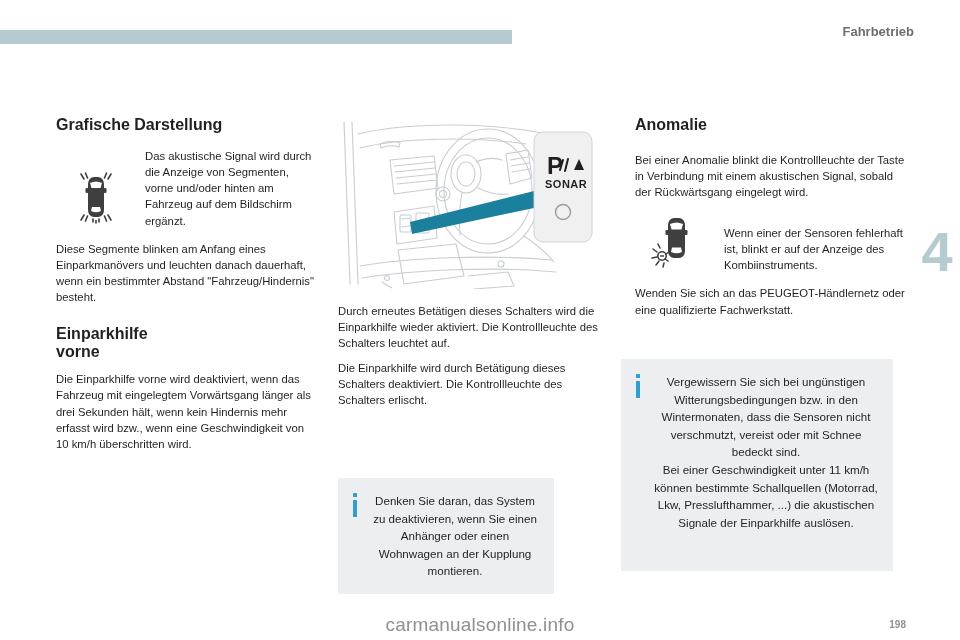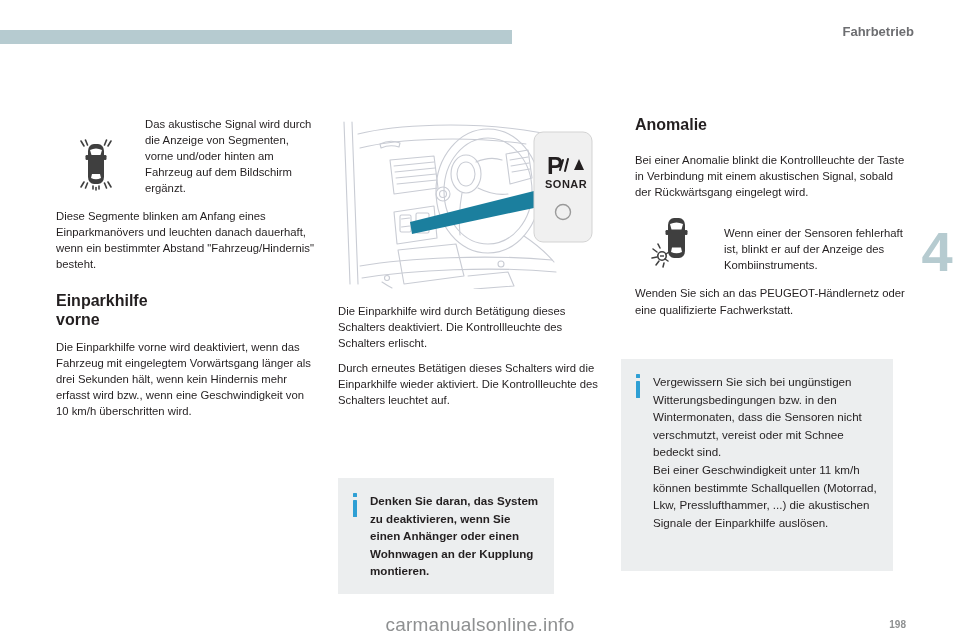--- a/index.html
+++ b/index.html
@@ -130,28 +130,28 @@
     width: 10px;
     display: flex;
     justify-content: center;
     padding-top: 1px;
   }
   .info-icon svg { display: block; }
   .info-text {
     font-size: 11.6px;
     line-height: 1.52;
     color: #231f20;
+    text-align: center;
   }
   .info-box-mid {
     position: absolute;
     left: 338px;
     top: 478px;
     width: 216px;
     min-height: 85px;
-    font-weight: bold;
   }
   .info-box-right {
     position: absolute;
     left: 621px;
     top: 359px;
     width: 272px;
     min-height: 212px;
   }
 
   
@@ -179,20 +179,21 @@
 
 <div class="header-bar"></div>
 <div class="header-title">Fahrbetrieb</div>
 
 <div class="chapter-tab">
   <span class="chapter-number">4</span>
 </div>
 
 <div class="col col-left">
 
+  <h2 class="section-title">Grafische Darstellung</h2>
 
   <div class="fig-inline">
     <div class="fig-box small">
       <svg width="62" height="54" viewBox="0 0 62 54">
 
         <g stroke="#3f3f3f" stroke-width="1.6" fill="none" stroke-linecap="round">
           <path d="M19 9 L16 4"></path>
             <path d="M22.5 8 L20.5 3"></path>
           <path d="M43 9 L46 4"></path>
             <path d="M39.5 8 L41.5 3"></path>
@@ -298,22 +299,22 @@
           <path d="M230 43 L227 55"></path>
         </g>
         <polygon points="236,54 241,43 246,54" fill="#231f20"></polygon>
         <text x="207" y="72" font-family="'Liberation Sans', sans-serif" font-size="11" font-weight="bold" fill="#231f20" letter-spacing="0.5">SONAR</text>
         <circle cx="225" cy="96" r="7.5" fill="none" stroke="#9a9a9a" stroke-width="1.4"></circle>
       </g>
     </svg>
   </div>
 
 
+  <p class="body-text">Durch erneutes Betätigen dieses Schalters wird die Einparkhilfe wieder aktiviert. Die Kontrollleuchte des Schalters leuchtet auf.</p>
   <p class="body-text">Die Einparkhilfe wird durch Betätigung dieses Schalters deaktiviert. Die Kontrollleuchte des Schalters erlischt.</p>
-  <p class="body-text">Durch erneutes Betätigen dieses Schalters wird die Einparkhilfe wieder aktiviert. Die Kontrollleuchte des Schalters leuchtet auf.</p>
 </div>
 
 <div class="col col-right">
 
   <h2 class="section-title" style="margin-bottom:18px;">Anomalie</h2>
 
   <p class="body-text">Bei einer Anomalie blinkt die Kontrollleuchte der Taste in Verbindung mit einem akustischen Signal, sobald der Rückwärtsgang eingelegt wird.</p>
 
   <div class="fig-inline">
     <div class="fig-box small">

